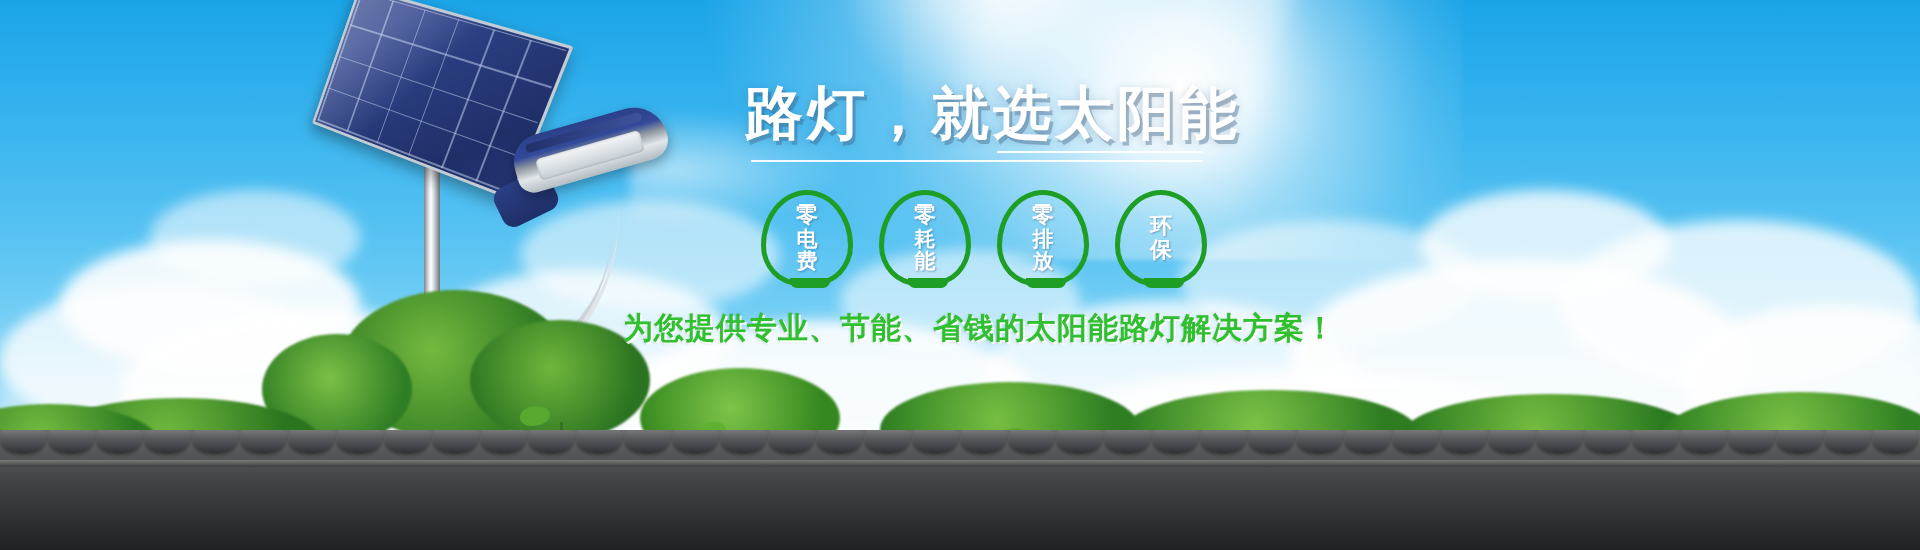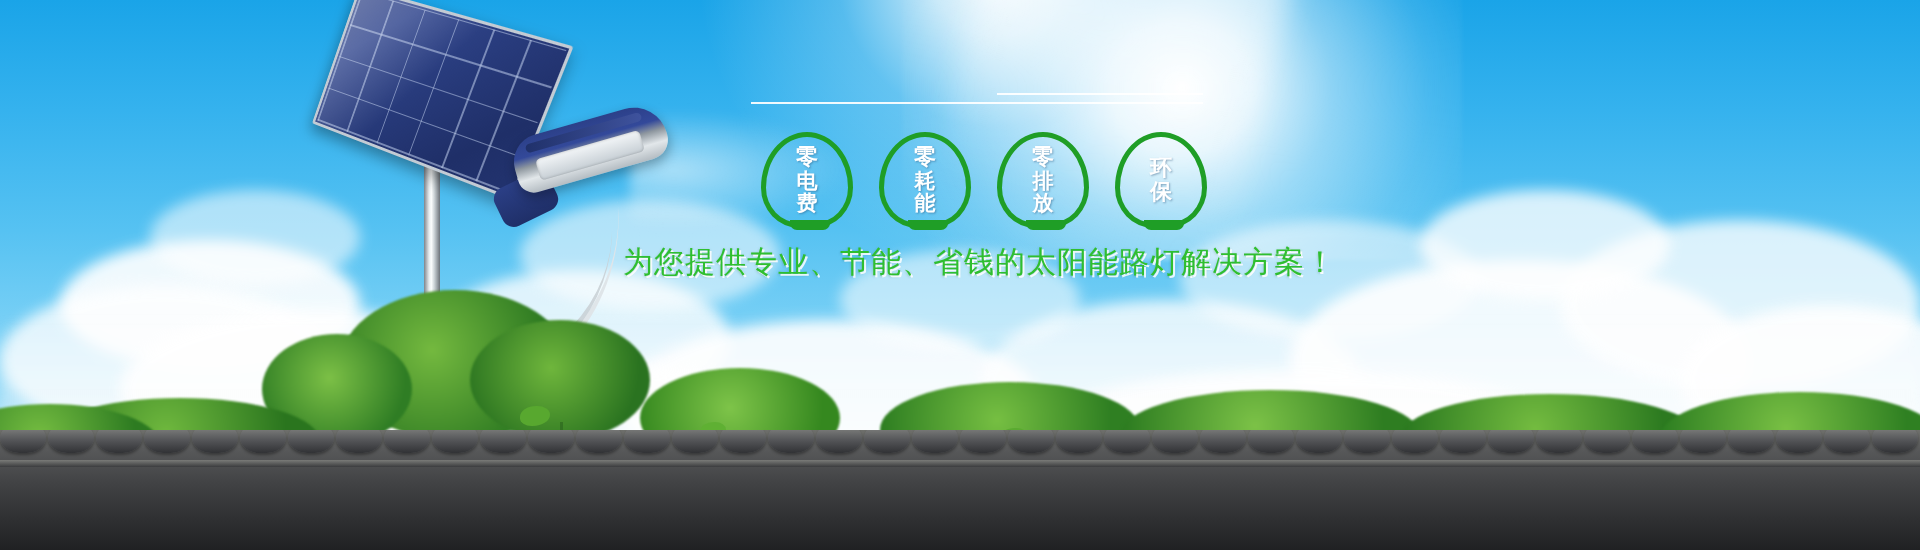--- a/index.html
+++ b/index.html
@@ -153,22 +153,22 @@
   .badge .txt{
     position:absolute;inset:0;display:flex;flex-direction:column;
     align-items:center;justify-content:center;gap:1px;
     color:#ffffff;font-size:21px;font-weight:bold;line-height:1.04;
     text-shadow:1px 1px 2px rgba(40,80,120,.45);
   }
   .badge .zero{font-size:22px;}
   .badge.wide .txt{font-size:22px;}
 
   .subline{
-    margin-top:14px;padding-left:-10px;margin-left:-122px;
-    font-size:30px;font-weight:normal;color:#2fbf2f;white-space:nowrap;
+    margin-top:22px;padding-left:-10px;margin-left:-122px;
+    font-size:30px;font-weight:bold;color:#2fbf2f;white-space:nowrap;
     letter-spacing:1px;
     text-shadow:2px 2px 0 rgba(255,255,255,.85), 0 1px 3px rgba(0,60,0,.25);
   }
 </style>
 </head>
 <body>
 
 <div class="banner">
 
   <div class="sky"></div>
@@ -276,20 +276,21 @@
       <div class="tile" style="left:1728px;"></div>
         <div class="tile" style="left:1776px;"></div>
       <div class="tile" style="left:1824px;"></div>
         <div class="tile" style="left:1872px;"></div>
     </div>
     <div class="capline"></div>
   </div>
 
   <div class="copy">
 
+    <div class="headline">路灯，就选太阳能</div>
 
     <div class="rulewrap">
       <div class="rule"></div>
       <div class="rule2"></div>
     </div>
 
     <div class="badges">
 
       <div class="badge">
         <div class="drop"></div>

